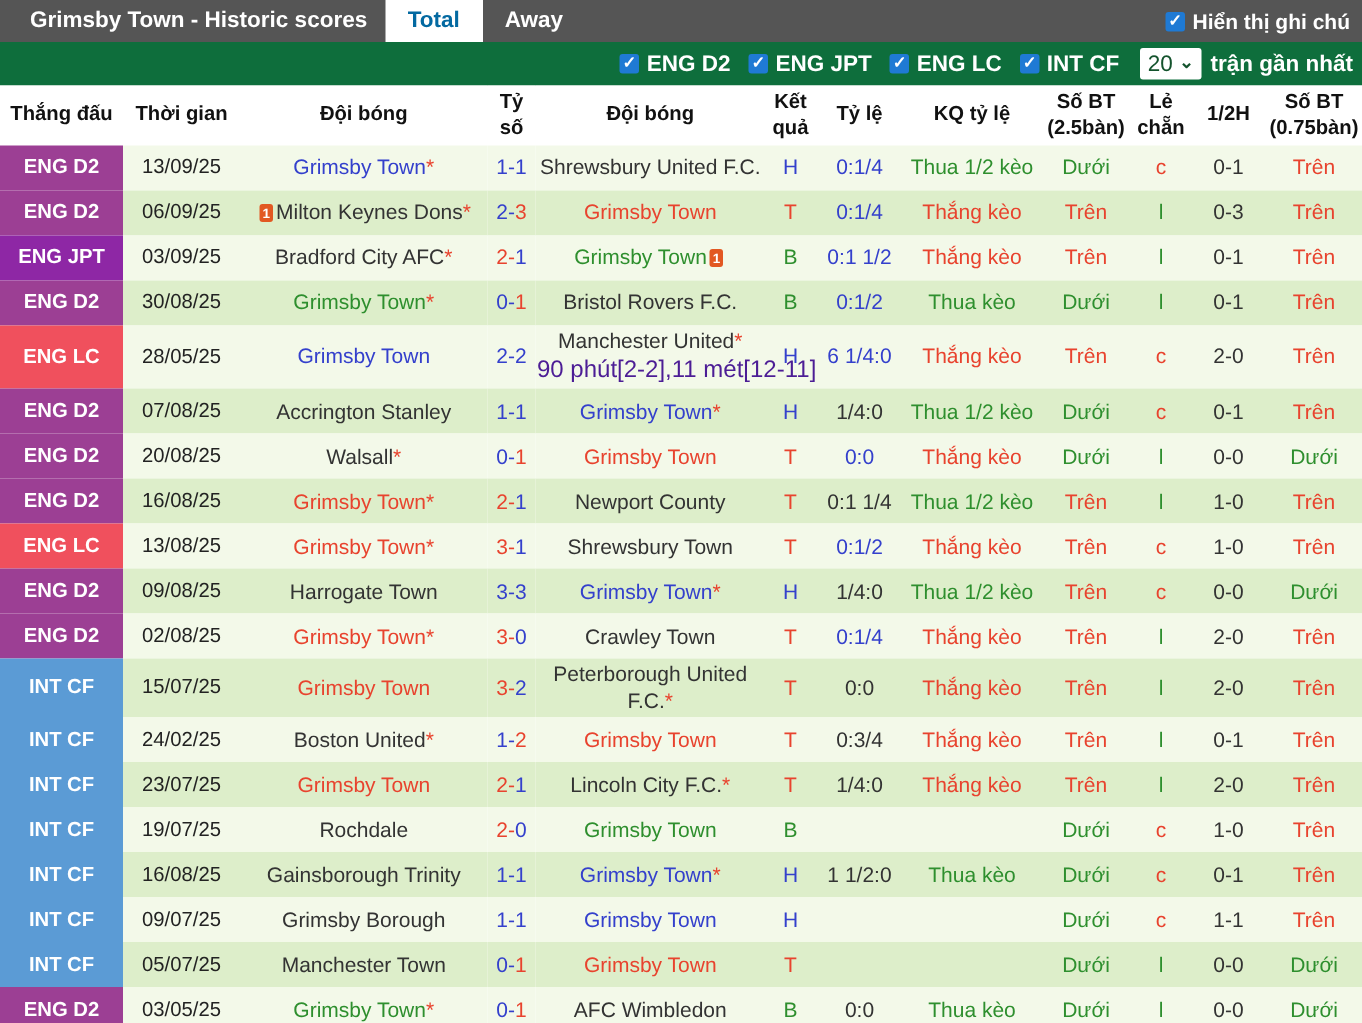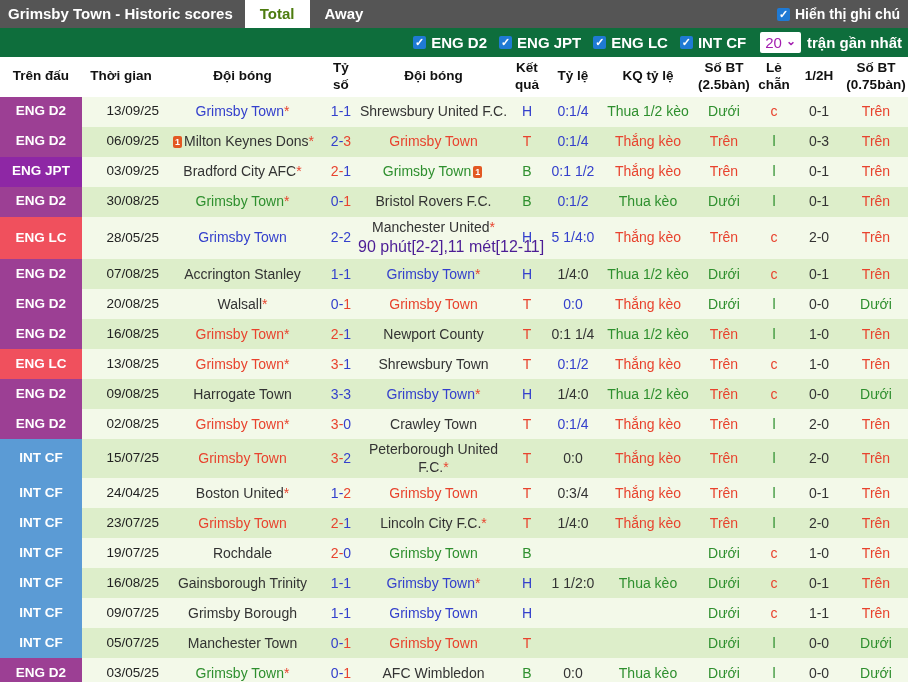--- a/index.html
+++ b/index.html
@@ -1,56 +1,56 @@
 <!DOCTYPE html>
 <html><head>
 <meta charset="utf-8">
 <style>
   html,body{margin:0;padding:0;}
   body{width:908px;height:682px;overflow:hidden;background:#fff;
        font-family:"Liberation Sans",sans-serif;font-size:14px;color:#333;}
 
   
   .topbar{height:28px;background:#555;display:flex;align-items:stretch;color:#fff;}
-  .topbar .title{font-weight:bold;font-size:15px;line-height:28px;padding:0 12px 0 8px;}
+  .topbar .title{font-weight:bold;font-size:15px;line-height:28px;padding:0 12px 0 20px;}
   .tab{line-height:28px;padding:0 15px;font-weight:bold;font-size:15px;cursor:pointer;}
-  .tab.active{background:#fff;color:#4d7c0f;}
+  .tab.active{background:#fff;color:#0369a1;}
   .tab.inactive{color:#fff;}
   .topbar .spacer{flex:1;}
   .toggle{display:flex;align-items:center;gap:5px;padding-right:8px;font-weight:bold;font-size:14px;}
 
   .cb{width:13px;height:13px;background:#1f7ad4;color:#fff;font-size:11px;line-height:13px;
       text-align:center;border-radius:2px;display:inline-block;flex:0 0 auto;}
 
   
   .filterbar{height:29px;background:#0e6e3c;display:flex;align-items:center;justify-content:flex-end;
              gap:6px;color:#fff;font-weight:bold;font-size:15px;padding-right:6px;}
   .filterbar .lg{display:flex;align-items:center;gap:5px;margin-left:6px;}
-  .select{background:#fff;color:#a21caf;border-radius:2px;height:21px;line-height:21px;
+  .select{background:#fff;color:#14532d;border-radius:2px;height:21px;line-height:21px;
           padding:0 5px;font-size:15px;font-weight:normal;display:inline-flex;align-items:center;gap:4px;margin-left:8px;}
   .select .caret{font-size:12px;font-weight:bold;transform:translateY(-1px);}
 
   
   table{border-collapse:collapse;table-layout:fixed;width:908px;}
   col.c1{width:82px}col.c2{width:78px}col.c3{width:165px}col.c4{width:32px}
   col.c5{width:153px}col.c6{width:34px}col.c7{width:58px}col.c8{width:92px}
   col.c9{width:60px}col.c10{width:40px}col.c11{width:50px}col.c12{width:64px}
   th{font-size:13.5px;font-weight:bold;color:#111;background:#fff;padding:3px 1px;
      line-height:1.25;vertical-align:middle;}
   td{text-align:center;vertical-align:middle;padding:2px 1px;line-height:1.25;font-size:14px;}
   tr.odd td{background:#f3f9e9;}
   tr.even td{background:#ddeeca;}
   td.badge{color:#fff;font-weight:bold;font-size:13.5px;padding:0;}
   .bg-d2{background:#9c3f94 !important;}
   .bg-jpt{background:#8e27a5 !important;}
   .bg-lc{background:#f0505d !important;}
   .bg-cf{background:#5b9bd5 !important;}
   .c-red{color:#e8432e;} .c-green{color:#2e8f2e;} .c-blue{color:#3440cc;} .c-black{color:#333;}
   .star{color:#e8432e;}
-  td.date{font-size:13.5px;color:#222;text-align:right;}
+  td.date{font-size:13.5px;color:#222;}
   .rc{display:inline-block;width:9px;height:12px;background:#e25822;color:#fff;border-radius:2px;
       font-size:9px;font-weight:bold;line-height:12px;text-align:center;vertical-align:1px;margin:0 2px;}
   .note{white-space:nowrap;color:#4c1d95;font-size:16px;text-align:left;margin-top:1px;}
   td{min-height:26px;}
   tr td{height:26px;}
 </style>
 </head>
 <body>
 
 <div class="topbar">
@@ -98,21 +98,21 @@
       <col class="c6">
     <col class="c7">
       <col class="c8">
       <col class="c9">
       <col class="c10">
       <col class="c11">
       <col class="c12">
   </colgroup>
   <thead>
     <tr>
-      <th>Trên đấu</th>
+      <th>Thắng đấu</th>
       <th>Thời gian</th>
       <th>Đội bóng</th>
       <th>Tỷ số</th>
       <th>Đội bóng</th>
       <th>Kết quả</th>
       <th>Tỷ lệ</th>
       <th>KQ tỷ lệ</th>
       <th>Số BT (2.5bàn)</th>
       <th>Lẻ chẵn</th>
       <th>1/2H</th>
@@ -176,21 +176,21 @@
         <td class="c-black">0-1</td>
         <td class="c-red">Trên</td>
       </tr>
       <tr class="odd">
         <td class="badge bg-lc">ENG LC</td>
         <td class="date">28/05/25</td>
         <td class="c-blue"><span class="c-blue">Grimsby Town</span></td>
         <td><span class="c-blue">2</span><span class="c-blue">-</span><span class="c-blue">2</span></td>
         <td class="c-black"><span class="c-black">Manchester United</span><span class="star">*</span><div class="note">90 phút[2-2],11 mét[12-11]</div></td>
         <td class="c-blue">H</td>
-        <td class="c-blue">5 1/4:0</td>
+        <td class="c-blue">6 1/4:0</td>
         <td class="c-red">Thắng kèo</td>
         <td class="c-red">Trên</td>
         <td class="c-red">c</td>
         <td class="c-black">2-0</td>
         <td class="c-red">Trên</td>
       </tr>
       <tr class="even">
         <td class="badge bg-d2">ENG D2</td>
         <td class="date">07/08/25</td>
         <td class="c-black"><span class="c-black">Accrington Stanley</span></td>
@@ -283,21 +283,21 @@
         <td class="c-red">T</td>
         <td class="c-black">0:0</td>
         <td class="c-red">Thắng kèo</td>
         <td class="c-red">Trên</td>
         <td class="c-green">l</td>
         <td class="c-black">2-0</td>
         <td class="c-red">Trên</td>
       </tr>
       <tr class="odd">
         <td class="badge bg-cf">INT CF</td>
-        <td class="date">24/04/25</td>
+        <td class="date">24/02/25</td>
         <td class="c-black"><span class="c-black">Boston United</span><span class="star">*</span></td>
         <td><span class="c-blue">1</span><span class="c-blue">-</span><span class="c-red">2</span></td>
         <td class="c-red"><span class="c-red">Grimsby Town</span></td>
         <td class="c-red">T</td>
         <td class="c-black">0:3/4</td>
         <td class="c-red">Thắng kèo</td>
         <td class="c-red">Trên</td>
         <td class="c-green">l</td>
         <td class="c-black">0-1</td>
         <td class="c-red">Trên</td>

